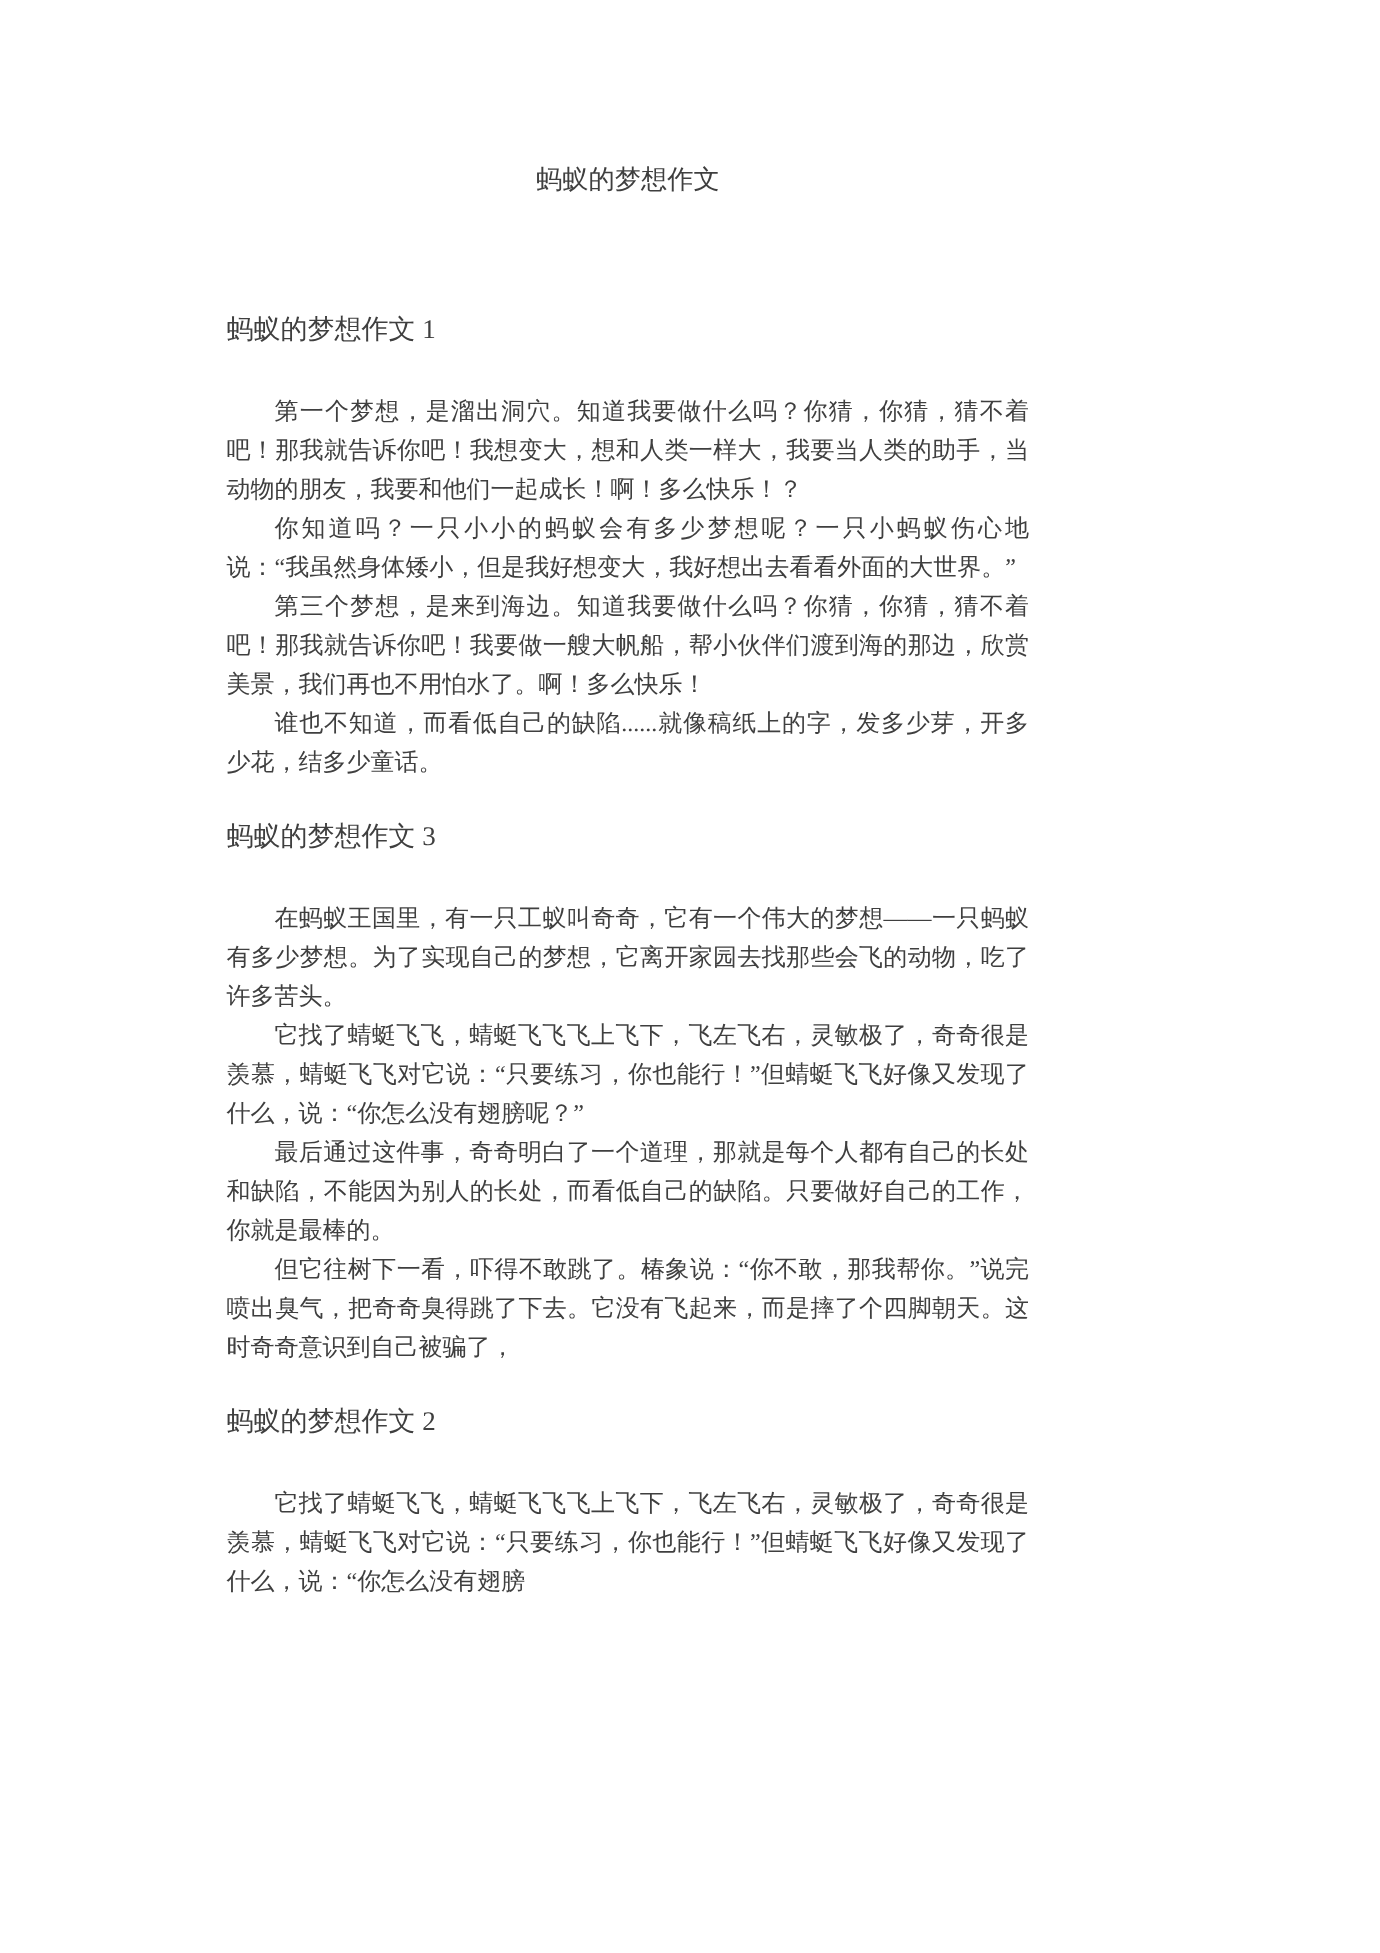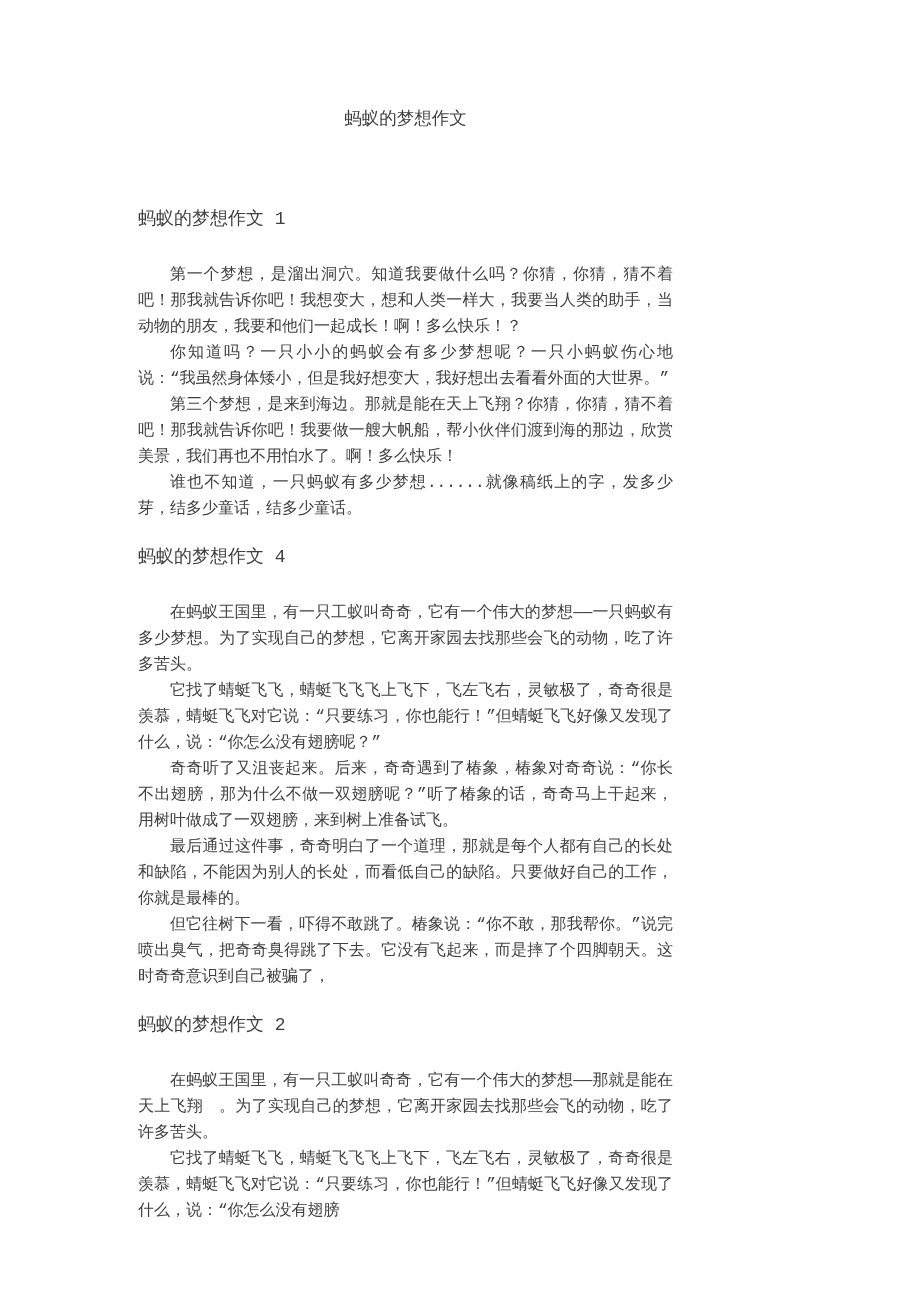--- a/index.html
+++ b/index.html
@@ -7,25 +7,26 @@
     padding: 0;
     background: #ffffff;
   }
   .page {
     position: relative;
     box-sizing: border-box;
     width: 808px;
     height: 1302px;
     background: #ffffff;
     padding: 106px 135px 0 138px;
-    font-family: Liberation Mono, monospace;
+    font-family: Liberation Serif, serif;
     color: #3f3f3f;
     font-size: 16px;
     line-height: 26px;
     overflow: hidden;
+    margin-left: 13px;
   }
   .doc-title {
     font-size: 17.5px;
     font-weight: normal;
     text-align: center;
     margin: 0 0 74px 0;
     line-height: 26px;
   }
   .section-heading {
     font-size: 18px;
@@ -44,32 +45,30 @@
 <body>
 
 <div class="page" style="color: rgb(63, 63, 63); background: rgb(255, 255, 255);">
 
   <h1 class="doc-title">蚂蚁的梦想作文</h1>
 
   <section>
     <h2 class="section-heading">蚂蚁的梦想作文 1</h2>
     <p class="para">第一个梦想，是溜出洞穴。知道我要做什么吗？你猜，你猜，猜不着吧！那我就告诉你吧！我想变大，想和人类一样大，我要当人类的助手，当动物的朋友，我要和他们一起成长！啊！多么快乐！？</p>
     <p class="para">你知道吗？一只小小的蚂蚁会有多少梦想呢？一只小蚂蚁伤心地说：“我虽然身体矮小，但是我好想变大，我好想出去看看外面的大世界。”</p>
-    <p class="para">第三个梦想，是来到海边。那就是能在天上飞翔？你猜，你猜，猜不着吧！那我就告诉你吧！我要做一艘大帆船，帮小伙伴们渡到海的那边，欣赏美景，我们再也不用怕水了。啊！多么快乐！</p>
-    <p class="para">谁也不知道，一只蚂蚁有多少梦想......就像稿纸上的字，发多少芽，结多少童话，结多少童话。</p>
+    <p class="para">第三个梦想，是来到海边。知道我要做什么吗？你猜，你猜，猜不着吧！那我就告诉你吧！我要做一艘大帆船，帮小伙伴们渡到海的那边，欣赏美景，我们再也不用怕水了。啊！多么快乐！</p>
+    <p class="para">谁也不知道，而看低自己的缺陷......就像稿纸上的字，发多少芽，开多少花，结多少童话。</p>
   </section>
 
   <section>
-    <h2 class="section-heading">蚂蚁的梦想作文 4</h2>
+    <h2 class="section-heading">蚂蚁的梦想作文 3</h2>
     <p class="para">在蚂蚁王国里，有一只工蚁叫奇奇，它有一个伟大的梦想——一只蚂蚁有多少梦想。为了实现自己的梦想，它离开家园去找那些会飞的动物，吃了许多苦头。</p>
     <p class="para">它找了蜻蜓飞飞，蜻蜓飞飞飞上飞下，飞左飞右，灵敏极了，奇奇很是羡慕，蜻蜓飞飞对它说：“只要练习，你也能行！”但蜻蜓飞飞好像又发现了什么，说：“你怎么没有翅膀呢？”</p>
-    <p class="para">奇奇听了又沮丧起来。后来，奇奇遇到了椿象，椿象对奇奇说：“你长不出翅膀，那为什么不做一双翅膀呢？”听了椿象的话，奇奇马上干起来，用树叶做成了一双翅膀，来到树上准备试飞。</p>
     <p class="para">最后通过这件事，奇奇明白了一个道理，那就是每个人都有自己的长处和缺陷，不能因为别人的长处，而看低自己的缺陷。只要做好自己的工作，你就是最棒的。</p>
     <p class="para">但它往树下一看，吓得不敢跳了。椿象说：“你不敢，那我帮你。”说完喷出臭气，把奇奇臭得跳了下去。它没有飞起来，而是摔了个四脚朝天。这时奇奇意识到自己被骗了，</p>
   </section>
 
   <section>
     <h2 class="section-heading">蚂蚁的梦想作文 2</h2>
-    <p class="para">在蚂蚁王国里，有一只工蚁叫奇奇，它有一个伟大的梦想——那就是能在天上飞翔　。为了实现自己的梦想，它离开家园去找那些会飞的动物，吃了许多苦头。</p>
     <p class="para">它找了蜻蜓飞飞，蜻蜓飞飞飞上飞下，飞左飞右，灵敏极了，奇奇很是羡慕，蜻蜓飞飞对它说：“只要练习，你也能行！”但蜻蜓飞飞好像又发现了什么，说：“你怎么没有翅膀</p>
   </section>
 
 </div>
 
 </body></html>

